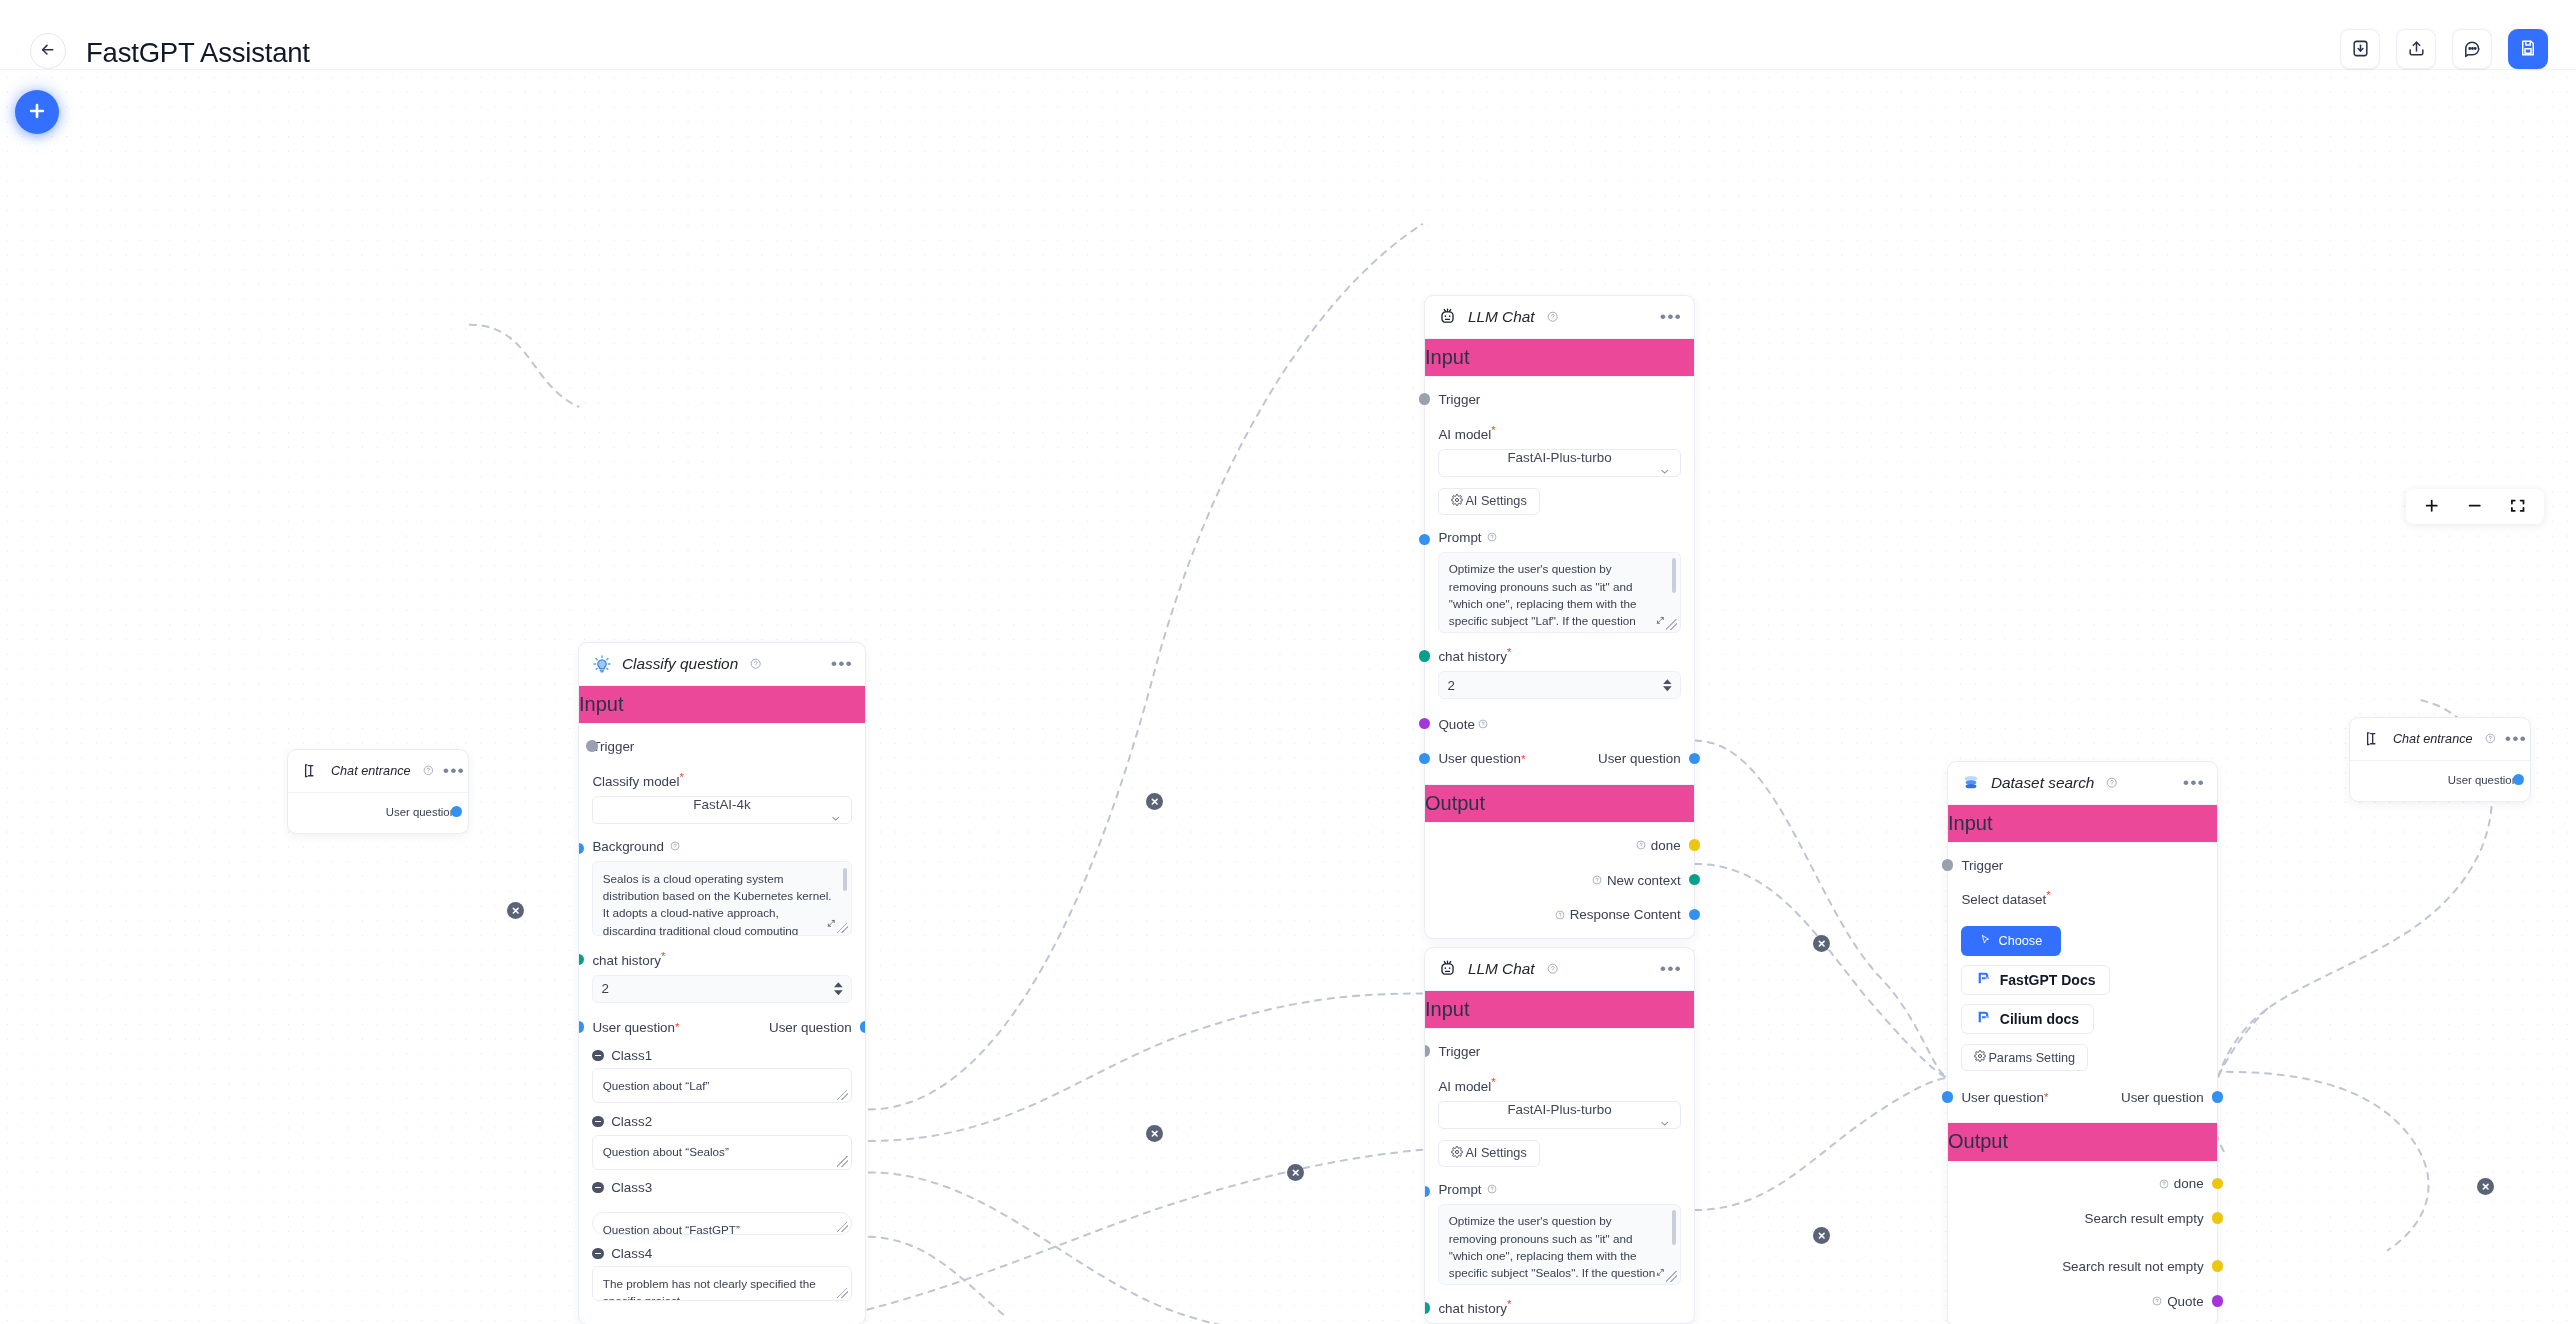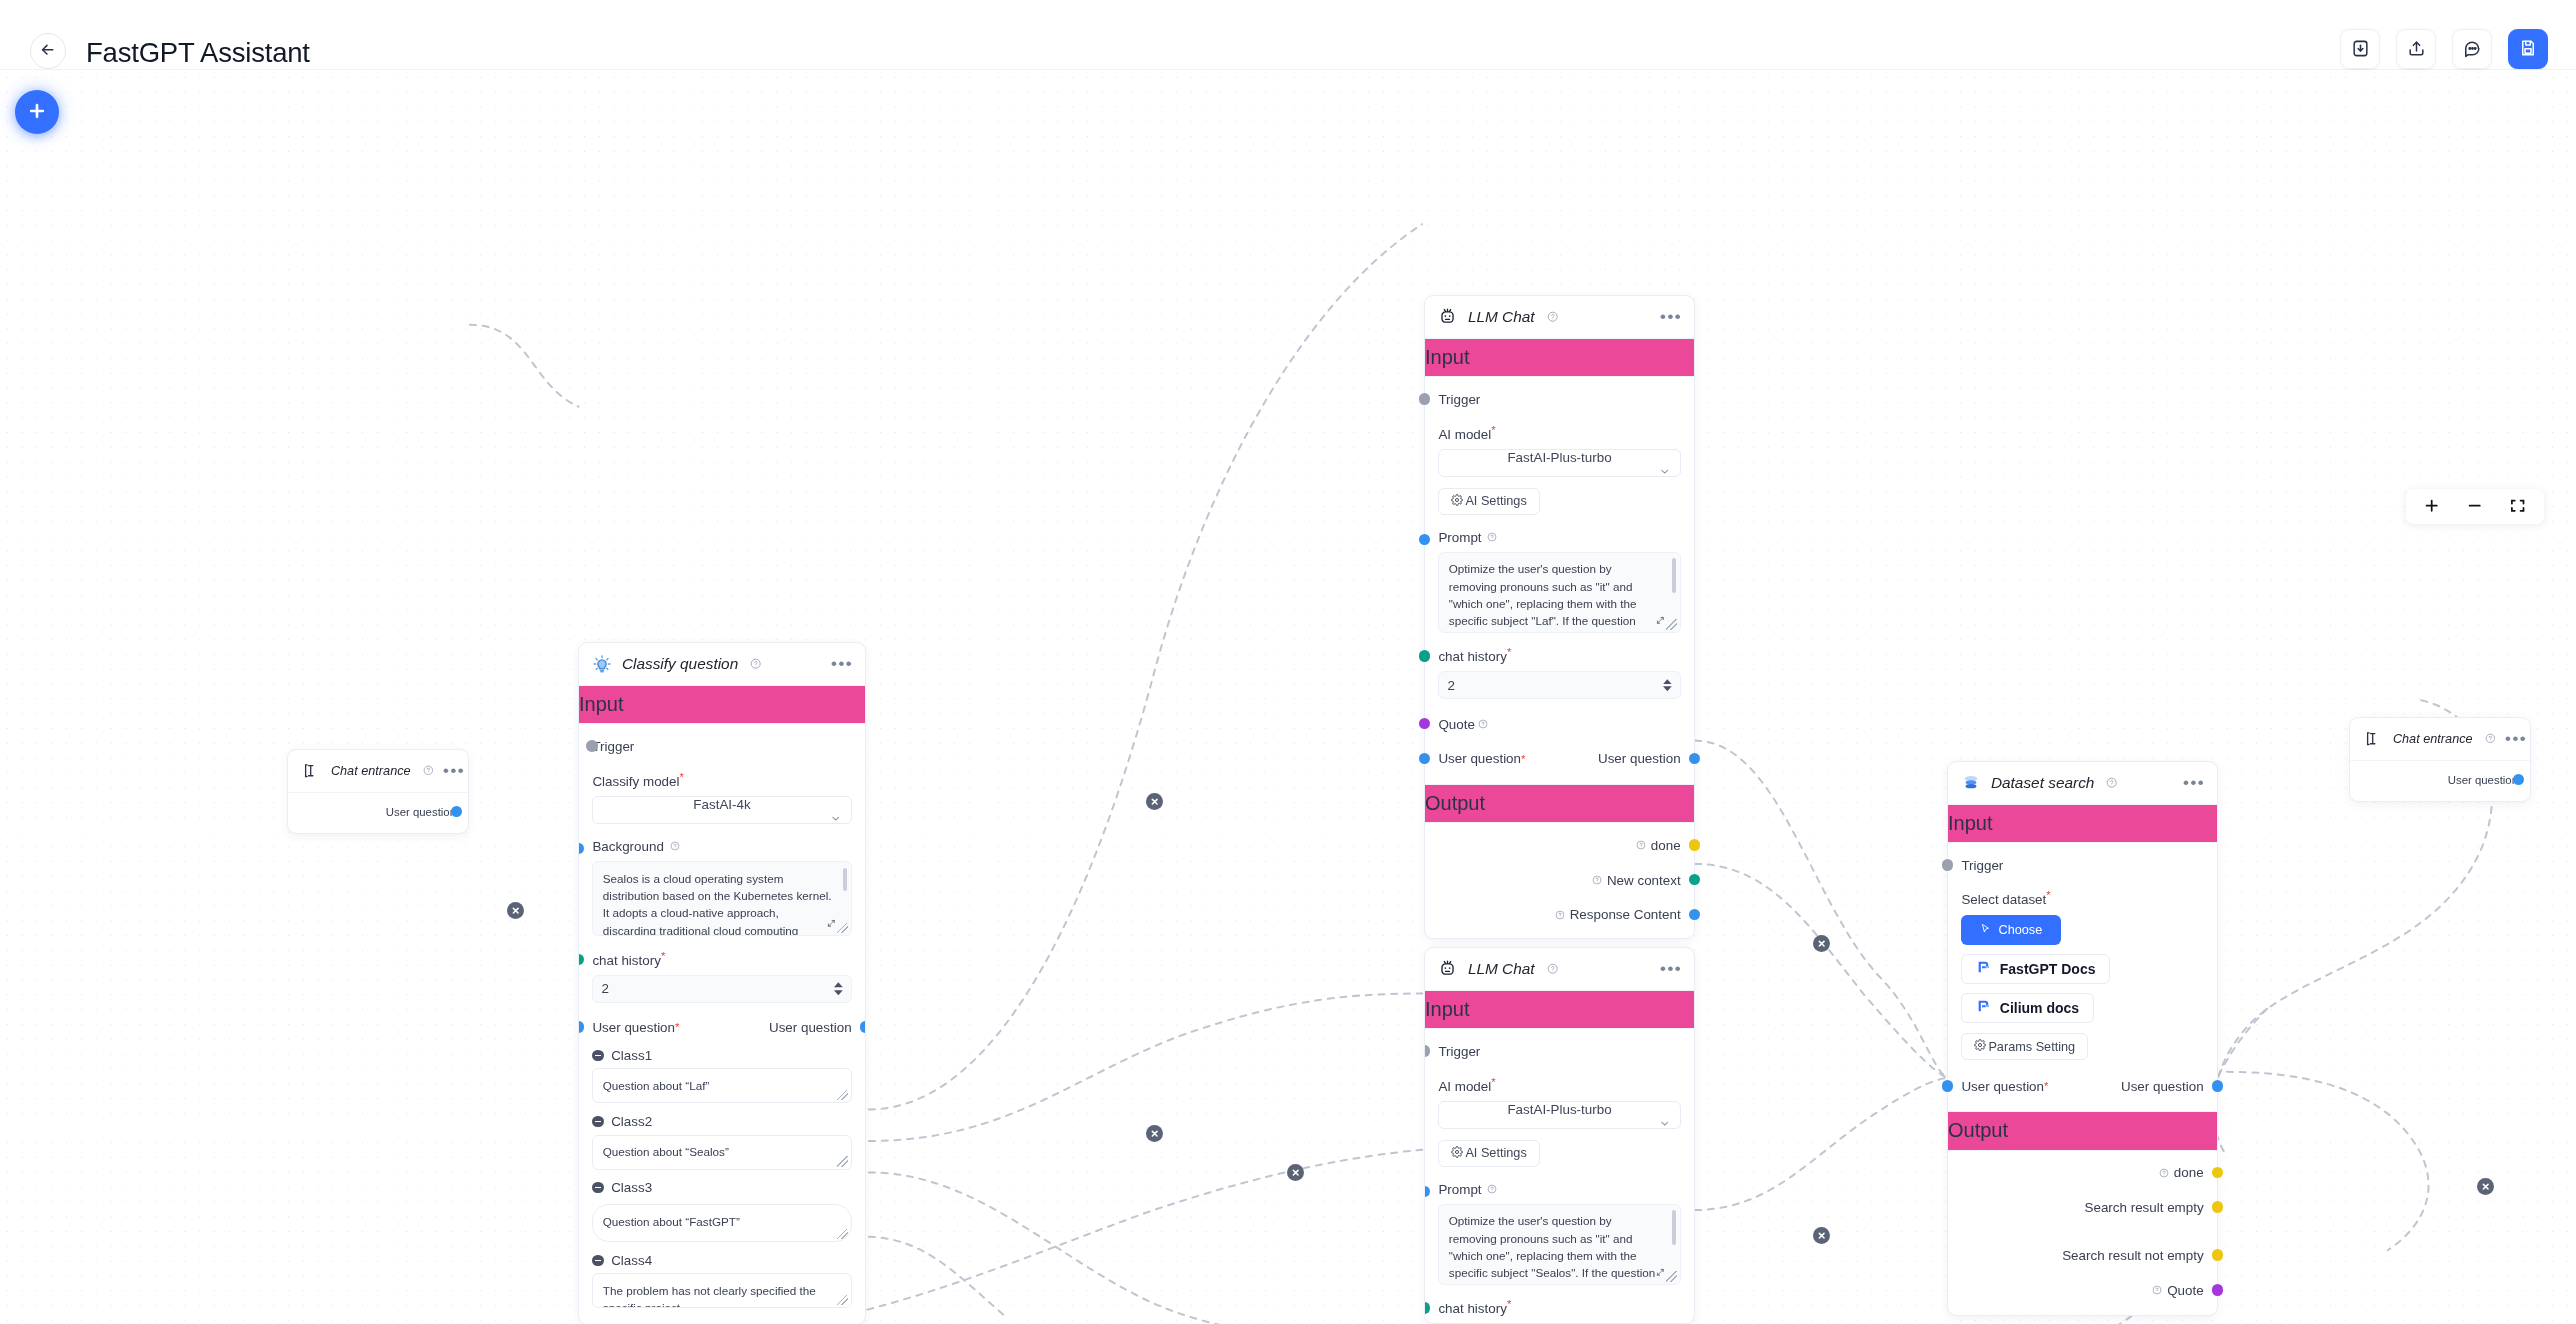--- a/index.html
+++ b/index.html
@@ -146,21 +146,21 @@
   
   .h { position: absolute; width: 11.4px; height: 11.4px; border-radius: 50%; cursor: crosshair; }
   .h.gray   { background: #9aa0ad; }
   .h.blue   { background: #3391ef; }
   .h.teal   { background: #07a08b; }
   .h.purple { background: #a437dc; }
   .h.yellow { background: #ecc60f; }
   .h.left  { left: -6px; }
   .h.right { right: -6px; }
 
-  .dataset-btns { margin-top: 9px; display: flex; flex-wrap: wrap; gap: 9.4px; }
+  .dataset-btns { margin-top: 20px; display: flex; flex-wrap: wrap; gap: 9.4px; }
   .choose-btn {
     display: inline-flex; align-items: center; justify-content: center; gap: 6.7px;
     height: 29.5px; padding: 0 19px; border-radius: 6px;
     background: #3370ff; color: #fff; font-size: 12.7px; cursor: pointer;
   }
   .ds-chip {
     display: inline-flex; align-items: center; gap: 8px;
     height: 29.5px; padding: 0 13.4px; border: 0.7px solid #e8ebf1; border-radius: 6px;
     background: #fff; font-size: 14px; font-weight: bold; color: #111827; cursor: pointer;
   }
@@ -492,21 +492,21 @@
         </div>
       </div>
 
       <div class="class-row">
         <div class="class-head">
           <span class="minus-icon">
               <i></i>
             </span>
           <span>Class3</span>
         </div>
-        <div class="ta white" style="height:38px; margin-top:9px; position:relative;border-radius:17px;">
+        <div class="ta white" style="height:23px; margin-top:17px; position:relative;border-radius:17px;">
           <div>Question about “FastGPT”</div>
           <div class="grip"></div>
 
         </div>
       </div>
 
       <div class="class-row">
         <div class="class-head">
           <span class="minus-icon">
               <i></i>

